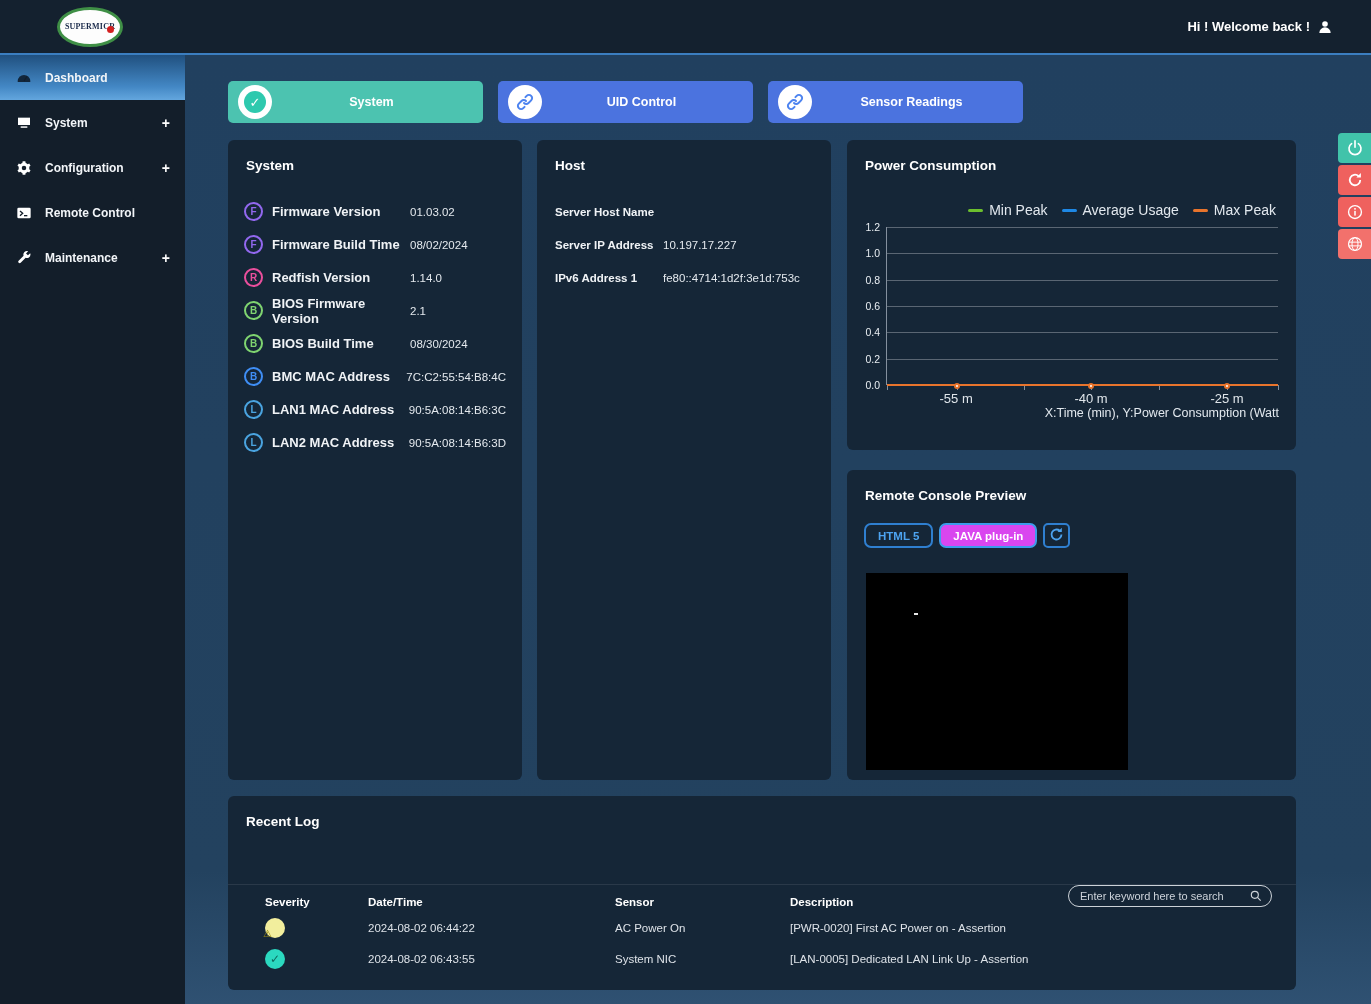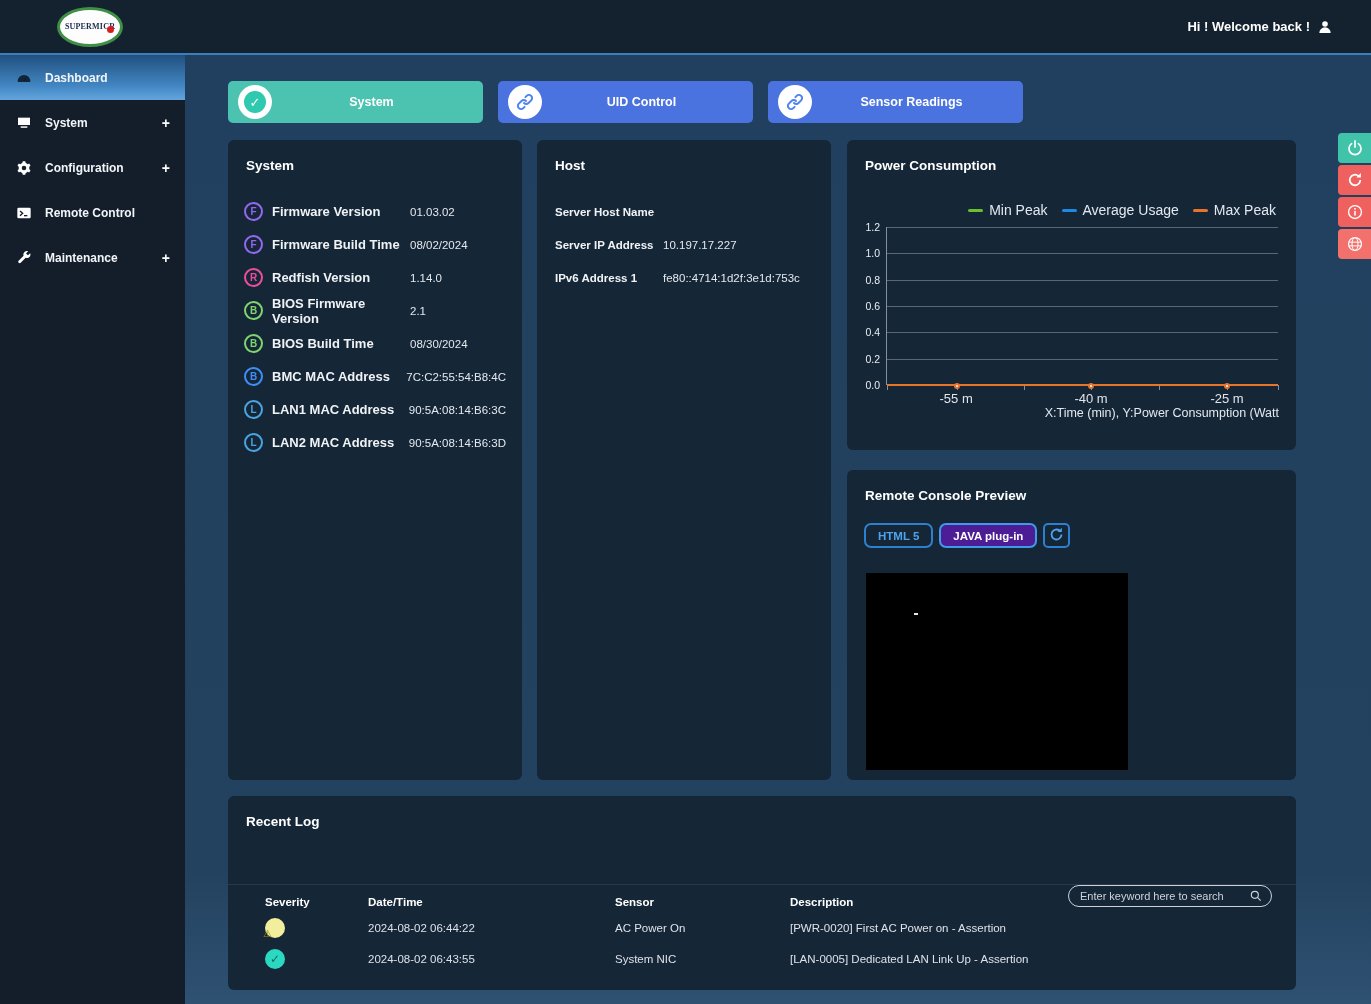--- a/index.html
+++ b/index.html
@@ -84,21 +84,21 @@
   .xtick-mark { position:absolute; bottom:-5px; width:1px; height:5px; background:#84909e; }
   .point { position:absolute; bottom:-4px; width:6px; height:6px; border-radius:50%;
     background:#fff; border:2px solid #e8742c; transform:translateX(-50%); z-index:3; }
   .xlabels { position:absolute; left:39px; top:251px; width:392px; height:14px; }
   .xlabel { position:absolute; transform:translateX(-50%); font-size:13px; color:#dfe5ea; }
   .chart-caption { position:absolute; top:266px; right:17px; font-size:12.5px; color:#e2e8ee; white-space:nowrap; }
   
   .console-btn-row { position:absolute; left:17px; top:53px; display:flex; gap:6px; align-items:center; }
   .cbtn { height:25px; border-radius:7px; font-size:11.5px; font-weight:bold; padding:0 12px; cursor:pointer; }
   .cbtn.outline { background:transparent; border:2px solid #2f7fd0; color:#4da3f0; }
-  .cbtn.filled  { background:#4c1d95; border:2px solid #3d9bea; color:#fff; }
+  .cbtn.filled  { background:#d946ef; border:2px solid #3d9bea; color:#fff; }
   .cbtn-refresh { width:27px; height:25px; border-radius:5px; border:2px solid #2f7fd0; background:transparent;
     display:flex; align-items:center; justify-content:center; cursor:pointer; }
   .console-screen { position:absolute; left:19px; top:103px; width:262px; height:197px; background:#000; }
   .console-cursor { position:absolute; left:48px; top:40px; width:4px; height:2px; background:#e8e8e8; }
   
   .log-search { position:absolute; top:53px; right:24px; width:204px; height:22px;
     border:1px solid #ccd2d8; border-radius:11px; display:flex; align-items:center; background:transparent;margin-top:36px; }
   .log-search input { flex:1; background:transparent; border:none; outline:none; color:#e4e9ee;
     font-size:11px; padding:0 4px 0 11px; font-family:"Liberation Sans", sans-serif; }
   .log-search input::placeholder { color:#cdd3da; }

